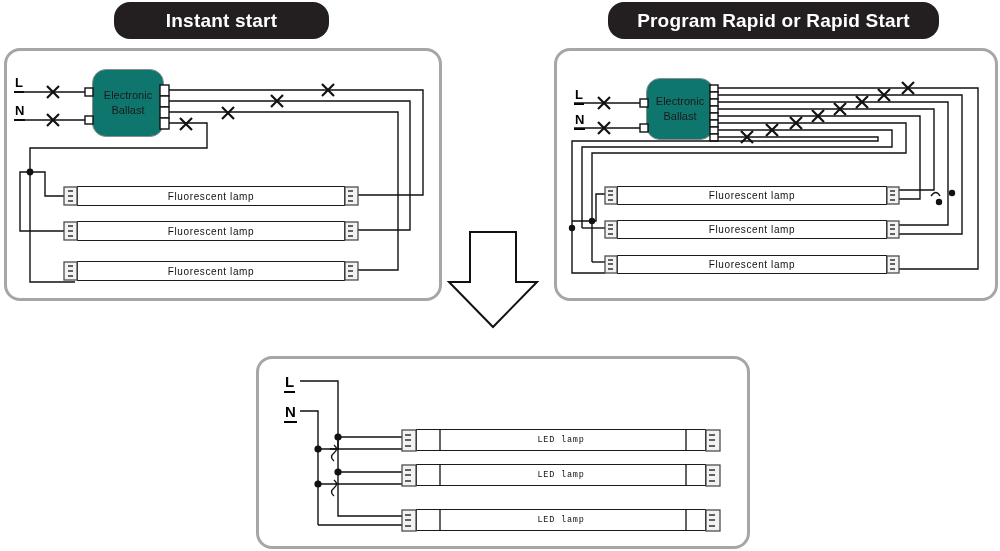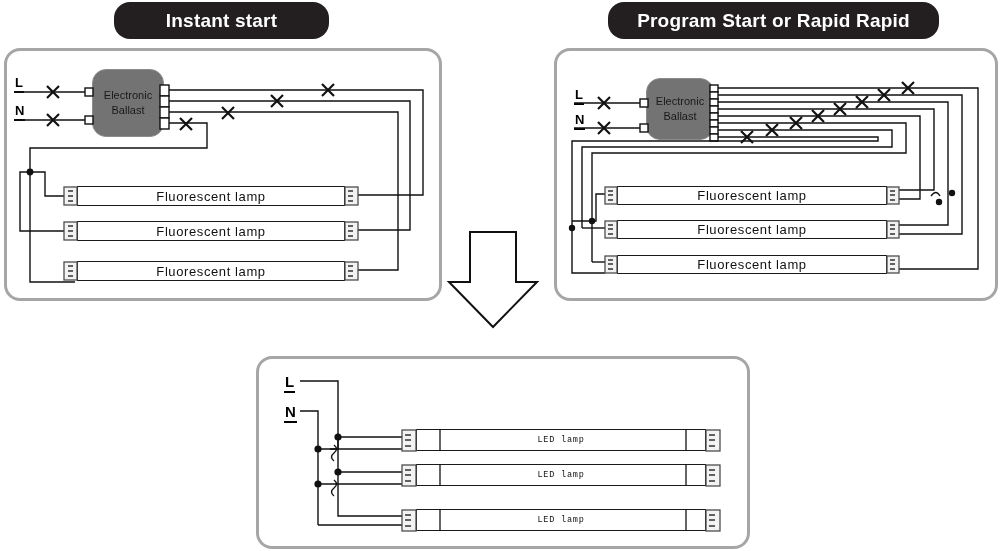--- a/index.html
+++ b/index.html
@@ -19,44 +19,44 @@
   #panel-left{left:4px;top:48px;width:432px;height:247px;}
   #panel-right{left:554px;top:48px;width:438px;height:247px;}
   #panel-bottom{left:256px;top:356px;width:488px;height:187px;}
 
   
   .svgwrap{position:absolute;left:0;top:0;width:1000px;height:551px;pointer-events:none;}
 
   
   .tube{position:absolute;border:1.6px solid #1a1a1a;background:#ffffff;box-sizing:border-box;}
   .tubelabel{position:absolute;display:flex;align-items:center;justify-content:center;
-             font-size:13px;color:#111;letter-spacing:.6px;white-space:nowrap;}
+             font-size:10px;color:#111;letter-spacing:.6px;white-space:nowrap;}
   .tubelabel.led{font-size:8.5px;letter-spacing:.8px;font-family:Liberation Mono, monospace;}
 
   .termlbl{position:absolute;font-size:6px;font-weight:bold;color:#111;line-height:1;}
 
   
-  .ballast{position:absolute;border:1.5px solid #8c8c8c;border-radius:14px;background:#737373;
+  .ballast{position:absolute;border:1.5px solid #8c8c8c;border-radius:14px;background:#0f766e;
            box-sizing:border-box;display:flex;flex-direction:column;align-items:center;
            justify-content:center;}
   .ballast span{font-size:11px;color:#1a1a1a;line-height:1.35;}
 
   
   .mains{position:absolute;font-size:13px;font-weight:bold;color:#000;
          border-bottom:2px solid #000;padding:0 1px 1px 1px;line-height:1.05;}
 
   .panel,.pill,.tube,.cap,.ballast,.mains,.tubelabel,.termlbl,.capmark{}
 </style>
 </head>
 <body>
 
 <div class="stage">
 
   <div class="pill" id="pill-instant">Instant start</div>
-  <div class="pill" id="pill-program">Program Start or Rapid Rapid</div>
+  <div class="pill" id="pill-program">Program Rapid or Rapid Start</div>
 
   <div class="panel" id="panel-left"></div>
   <div class="panel" id="panel-right"></div>
   <div class="panel" id="panel-bottom"></div>
 
   <div class="mains" style="left:14px;top:76px;">L</div>
   <div class="mains" style="left:14px;top:104px;">N</div>
 
   <div class="ballast" style="left:92px;top:69px;width:72px;height:68px;">
     <span>Electronic</span>

